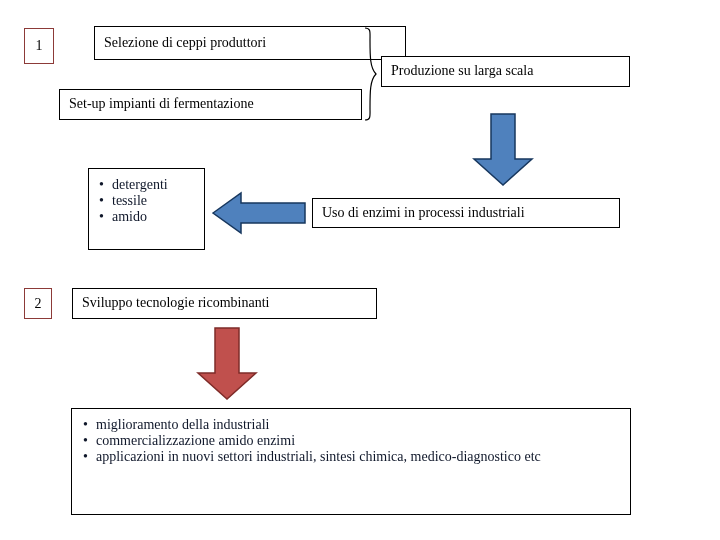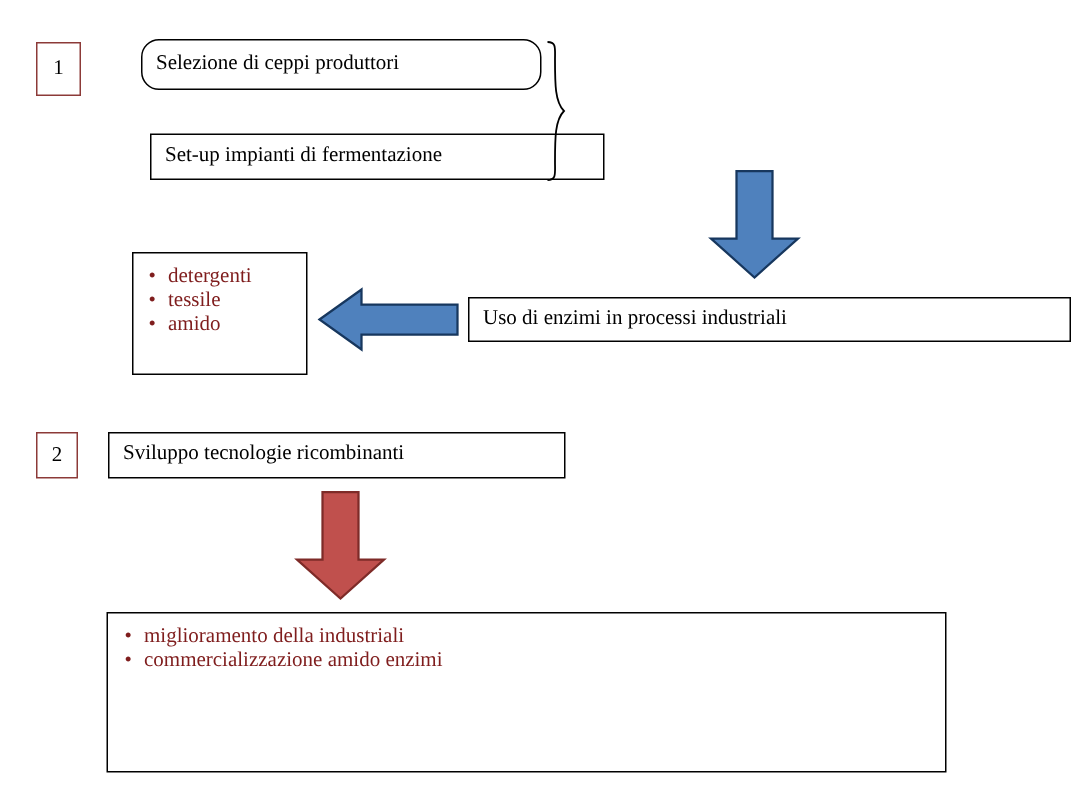--- a/index.html
+++ b/index.html
@@ -50,21 +50,21 @@
     font-size: 14px;
     color: #000000;
   }
   .bullets {
     position: absolute;
     box-sizing: border-box;
     border: 1px solid #000000;
     background: #ffffff;
     font-family: "Liberation Serif", "DejaVu Serif", serif;
     font-size: 14px;
-    color: #7f1d1d;
+    color: #0f172a;
   }
   .bullets ul {
     list-style: none;
     margin: 0;
     padding: 0;
   }
   .bullets li {
     position: relative;
     padding-left: 14px;
     margin: 0;
@@ -87,34 +87,37 @@
 </style>
 </head>
 <body>
 
 <div id="slide">
 
   <div class="numbox" style="left:24px; top:28px; width:30px; height:36px;">
     <span>1</span>
   </div>
 
-  <div class="box vcenter" style="left:94px; top:26px; width:267px; height:34px;border-radius:12px;">
+  <div class="box vcenter" style="left:94px; top:26px; width:312px; height:34px;">
     <span class="pad">Selezione di ceppi produttori</span>
   </div>
 
-  <div class="box vcenter" style="left:59px; top:89px; width:303px; height:31px;margin-left:41px;">
+  <div class="box vcenter" style="left:59px; top:89px; width:303px; height:31px;">
     <span class="pad">Set-up impianti di fermentazione</span>
   </div>
 
   <div class="brace-wrap" style="left:362px; top:26px; width:20px; height:96px;">
     <svg width="20" height="96" viewBox="0 0 20 96" xmlns="http://www.w3.org/2000/svg">
       <path d="M3 2 C 9 2, 8 6, 8 14 C 8 30, 8 42, 14 48 C 8 54, 8 66, 8 82 C 8 90, 9 94, 3 94" fill="none" stroke="#000000" stroke-width="1.2"></path>
     </svg>
   </div>
 
+  <div class="box vcenter" style="left:381px; top:56px; width:249px; height:31px;">
+    <span class="pad">Produzione su larga scala</span>
+  </div>
 
   <div class="arrow-wrap" style="left:470px; top:113px; width:66px; height:74px;">
     <svg width="66" height="74" viewBox="0 0 66 74" xmlns="http://www.w3.org/2000/svg">
       <polygon points="21,1 45,1 45,46 62,46 33,72 4,46 21,46" fill="#4F81BD" stroke="#17375E" stroke-width="1.5" stroke-linejoin="miter"></polygon>
     </svg>
   </div>
 
   <div class="bullets" style="left:88px; top:168px; width:117px; height:82px; padding:8px 6px 6px 9px;">
     <ul>
       <li>detergenti</li>
@@ -122,21 +125,21 @@
       <li>amido</li>
     </ul>
   </div>
 
   <div class="arrow-wrap" style="left:211px; top:191px; width:96px; height:44px;">
     <svg width="96" height="44" viewBox="0 0 96 44" xmlns="http://www.w3.org/2000/svg">
       <polygon points="2,22 30,2 30,12 94,12 94,32 30,32 30,42" fill="#4F81BD" stroke="#17375E" stroke-width="1.5" stroke-linejoin="miter"></polygon>
     </svg>
   </div>
 
-  <div class="box vcenter" style="left:312px; top:198px; width:402px; height:30px;justify-content:center;">
+  <div class="box vcenter" style="left:312px; top:198px; width:308px; height:30px;justify-content:center;">
     <span class="pad">Uso di enzimi in processi industriali</span>
   </div>
 
   <div class="numbox" style="left:24px; top:288px; width:28px; height:31px;">
     <span>2</span>
   </div>
 
   <div class="box vcenter" style="left:72px; top:288px; width:305px; height:31px;">
     <span class="pad">Sviluppo tecnologie ricombinanti</span>
   </div>
@@ -144,16 +147,17 @@
   <div class="arrow-wrap" style="left:194px; top:327px; width:66px; height:74px;">
     <svg width="66" height="74" viewBox="0 0 66 74" xmlns="http://www.w3.org/2000/svg">
       <polygon points="21,1 45,1 45,46 62,46 33,72 4,46 21,46" fill="#C0504D" stroke="#7E2B28" stroke-width="1.5" stroke-linejoin="miter"></polygon>
     </svg>
   </div>
 
   <div class="bullets justified" style="left:71px; top:408px; width:560px; height:107px; padding:8px 10px 6px 10px;">
     <ul>
       <li>miglioramento della industriali</li>
       <li>commercializzazione amido enzimi</li>
+      <li>applicazioni in nuovi settori industriali, sintesi chimica, medico-diagnostico etc</li>
     </ul>
   </div>
 
 </div>
 
 </body></html>

